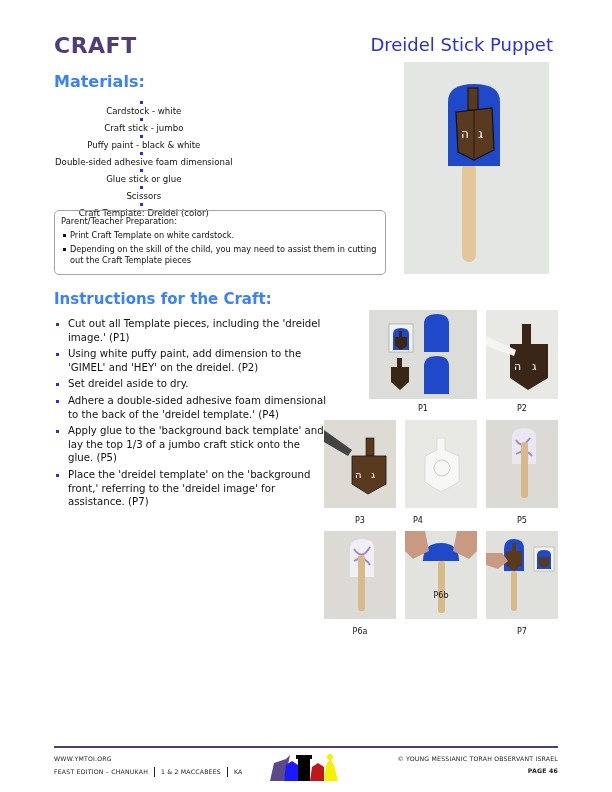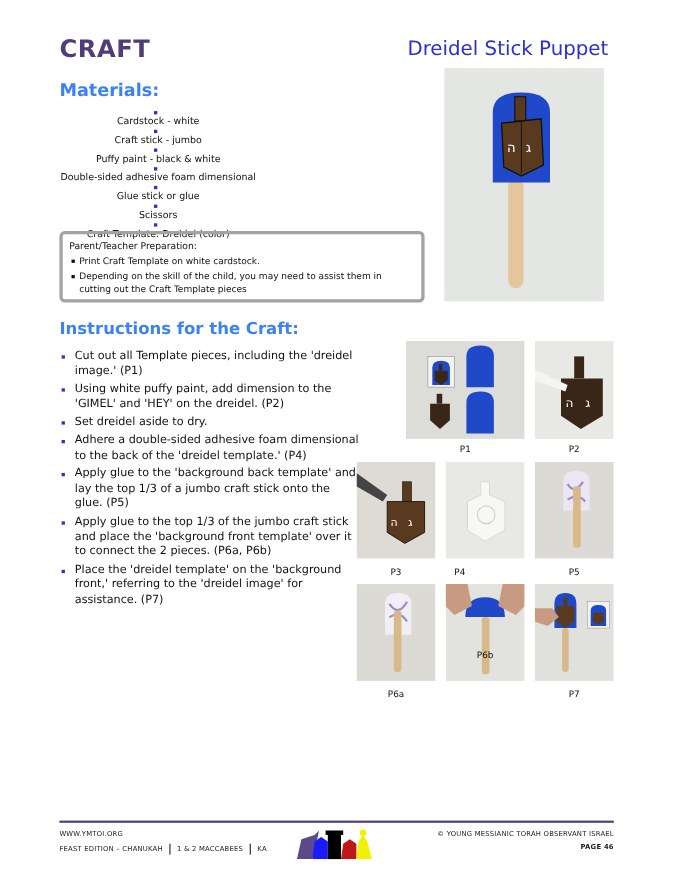--- a/index.html
+++ b/index.html
@@ -10,21 +10,21 @@
   .puppet-title { position: absolute; right: 59px; top: 34px; font-family: "DejaVu Sans", sans-serif; font-weight: normal; font-size: 18px; color: #2a2fd6; }
 
   .h-blue { position: absolute; font-family: "DejaVu Sans", sans-serif; font-weight: bold; color: #3b82f6; }
   .materials-heading { left: 54px; top: 72px; font-size: 16px; }
   .instructions-heading { left: 54px; top: 290px; font-size: 15px; }
 
   .materials-list { position: absolute; left: 55px; top: 101px; list-style: none; }
   .materials-list li { font-size: 8.6px; line-height: 14px; display: flex; align-items: center; flex-direction: column; }
   .bullet-sq { display: inline-block; width: 3px; height: 3px; background: #2a2fd6; margin-right: 4px; flex: none; }
 
-  .prep-box { position: absolute; left: 54px; top: 210px; width: 332px; height: 65px; border: 3px solid #a3a3a3; border-radius: 5px; padding: 4px 6px; }
+  .prep-box { position: absolute; left: 54px; top: 210px; width: 332px; height: 65px; border: 1px solid #a3a3a3; border-radius: 5px; padding: 4px 6px; }
   .prep-title { font-size: 8.4px; line-height: 12px; margin-bottom: 3px; }
   .prep-list { list-style: none; }
   .prep-list li { font-size: 8.2px; line-height: 11px; display: flex; margin-bottom: 3px; }
   .prep-dot { display: inline-block; width: 3px; height: 3px; background: #111; margin: 4px 4px 0 2px; flex: none; }
 
   .hero-photo { position: absolute; left: 404px; top: 62px; width: 145px; height: 212px; background: #e6e7e4; overflow: hidden; }
 
   .instr-list { position: absolute; left: 56px; top: 317px; width: 272px; list-style: none; }
   .instr-list li { display: flex; font-size: 10.2px; line-height: 13.6px; margin-bottom: 3px; }
   .instr-list li .bullet-sq { margin: 6px 9px 0 0; width: 3px; height: 3px; }
@@ -118,24 +118,20 @@
   <li>
       <span class="bullet-sq"></span>
       <span>Adhere a double-sided adhesive foam dimensional to the back of the 'dreidel template.' (P4)</span>
     </li>
   <li>
       <span class="bullet-sq"></span>
       <span>Apply glue to the 'background back template' and lay the top 1/3 of a jumbo craft stick onto the glue. (P5)</span>
     </li>
   <li>
       <span class="bullet-sq"></span>
-      <span>Apply glue to the top 1/3 of the jumbo craft stick and place the 'background front template' over it to connect the 2 pieces. (P6a, P6b)</span>
-    </li>
-  <li>
-      <span class="bullet-sq"></span>
       <span>Place the 'dreidel template' on the 'background front,' referring to the 'dreidel image' for assistance. (P7)</span>
     </li>
 </ul>
 
 <div class="step-photo" style="left:369px;top:310px;width:108px;height:89px;">
   <svg width="108" height="89">
     <rect width="108" height="89" fill="#dcdcd8"></rect>
     <rect x="20" y="14" width="24" height="28" fill="#f2f2f0" stroke="#999" stroke-width="0.6"></rect>
     <path d="M24 40 V24 Q24 18 32 18 Q40 18 40 24 V40Z" fill="#1f49c9"></path>
     <rect x="30" y="21" width="3" height="6" fill="#3a2616"></rect>

